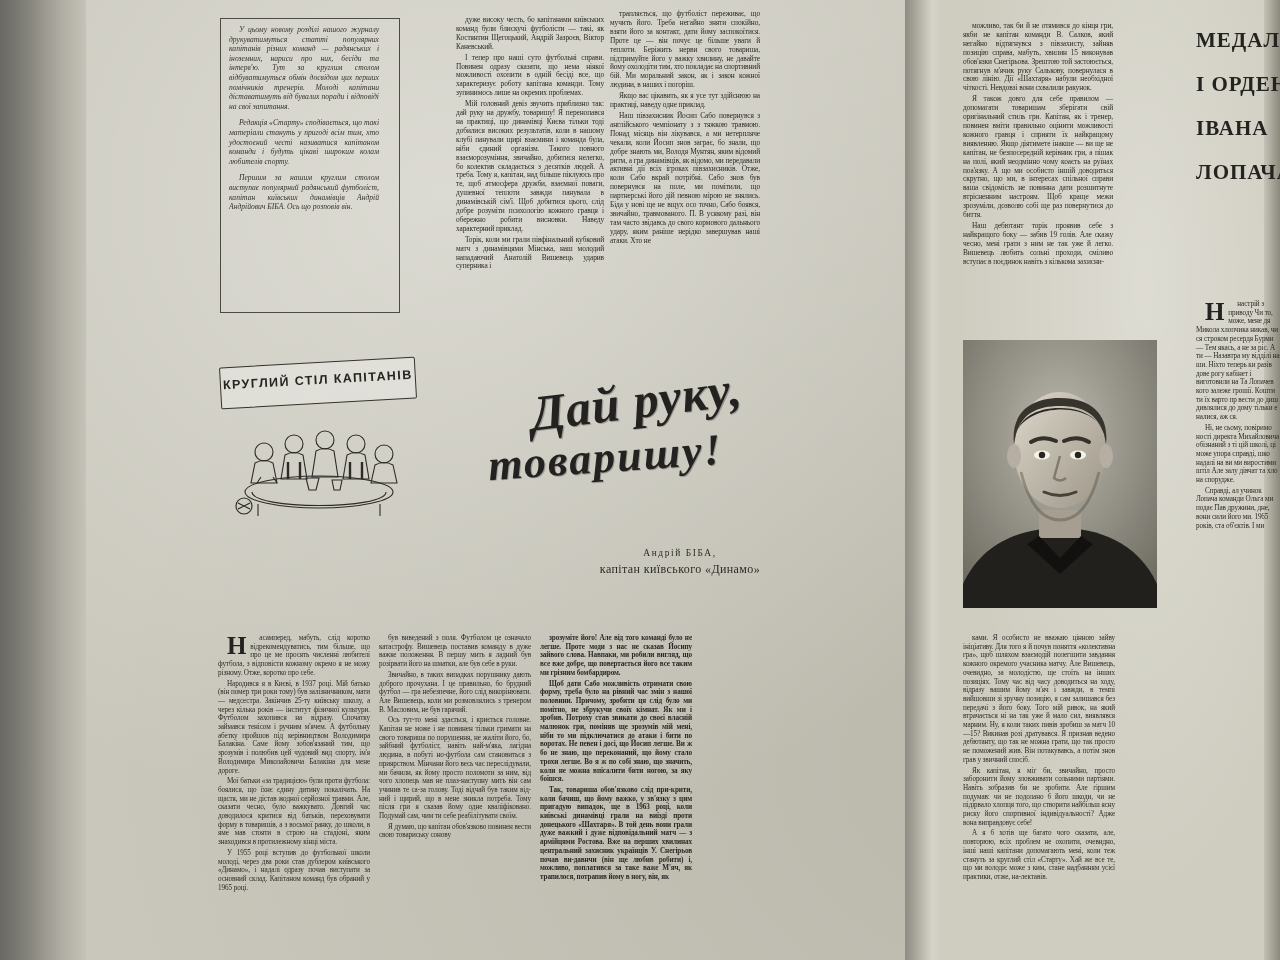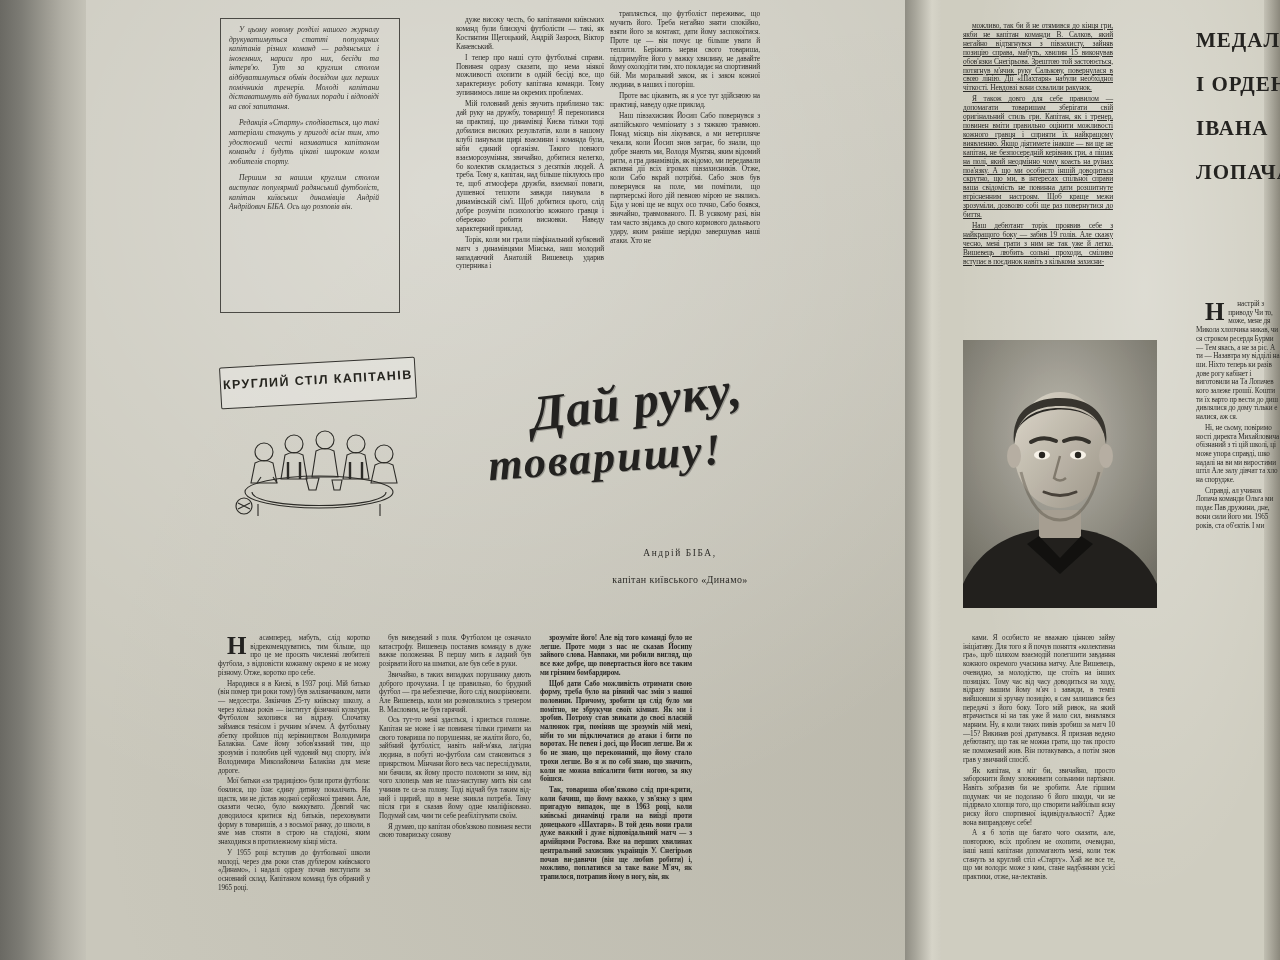--- a/index.html
+++ b/index.html
@@ -173,22 +173,22 @@
     left: 560px; top: 548px;
     width: 240px;
     text-align: center;
     font-family: "Liberation Serif", serif;
     font-size: 9.4px;
     letter-spacing: 1.6px;
     color: #2b2a27;
   }
   .byline .role {
     display: block;
-    margin-top: 16px;
-    font-size: 10px;
+    margin-top: 4px;
+    font-size: 12px;
     letter-spacing: 0.4px;
   }
 
   
   .portrait {
     position: absolute;
     left: 963px; top: 340px;
     width: 194px; height: 268px;
     background: #7c7a70;
     overflow: hidden;
@@ -242,25 +242,25 @@
 
   <div class="col tiny" style="left:456px; top:16px; width:148px; height:300px;">
     <p>дуже високу честь, бо капітанами київських команд були блискучі футболісти — такі, як Костянтин Щегоцький, Андрій Зазроєв, Віктор Каневський.</p>
     <p>І тепер про наші суто футбольні справи. Повинен одразу сказати, що нема ніякої можливості охопити в одній бесіді все, що характеризує роботу капітана команди. Тому зупинимось лише на окремих проблемах.</p>
     <p>Мій головний девіз звучить приблизно так: дай руку на дружбу, товаришу! Я перенопався на практиці, що динамівці Києва тільки тоді добилися високих результатів, коли в нашому клубі панували щирі взаємини і команда була, ніби єдиний організм. Такого повного взаєморозуміння, звичайно, добитися нелегко, бо колектив складається з десятків людей. А треба. Тому я, капітан, над більше піклуюсь про те, щоб атмосфера дружби, взаємної поваги, душевної теплоти завжди панувала в динамівській сім'ї. Щоб добитися цього, слід добре розуміти психологію кожного гравця і обережно робити висновки. Наведу характерний приклад.</p>
     <p>Торік, коли ми грали півфінальний кубковий матч з динамівцями Мінська, наш молодий нападаючий Анатолій Вишевець ударив суперника і</p>
   </div>
 
   <div class="col tiny" style="left:610px; top:10px; width:150px; height:310px;">
     <p>трапляється, що футболіст переживає, що мучить його. Треба негайно зняти спокійно, взяти його за контакт, дати йому заспокоїтися. Проте це — він почує це більше уваги й теплоти. Беріжить нерви свого товариша, підтримуйте його у важку хвилину, не давайте йому охолодіти тим, хто покладає на спортивний бій. Ми моральний закон, як і закон кожної людини, в наших і погоріш.</p>
-    <p>Проте вас цікавить, як я усе тут здійснюю на практиці, наведу одне приклад.</p>
+    <p>Якщо вас цікавить, як я усе тут здійснюю на практиці, наведу одне приклад.</p>
     <p>Наш півзахисник Йосип Сабо повернувся з англійського чемпіонату з з тяжкою травмою. Понад місяць він лікувався, а ми нетерпляче чекали, коли Йосип знов заграє, бо знали, що добре знають ми, Володя Мунтян, яким відомий ритм, а гра динамівців, як відомо, ми передавали активні дії всіх ігроках півзахисників. Отже, коли Сабо вкрай потрібні. Сабо знов був повернувся на поле, ми помітили, що партнерські його дій певною мірою не знялись. Біда у нові ще не вщух осо точно, Сабо боявся, звичайно, травмованого. П. В усякому разі, він там часто звідавсь до свого кормового дальнього удару, яким раніше нерідко завершував наші атаки. Хто не</p>
   </div>
 
-  <div class="col tiny" style="left:963px; top:22px; width:150px; height:300px;text-decoration:underline;">
+  <div class="col tiny" style="left:963px; top:22px; width:150px; height:300px;">
     <p>можливо, так би й не отямився до кінця гри, якби не капітан команди В. Салков, який негайно відтягнувся з півзахисту, зайняв позицію справа, мабуть, хвилин 15 виконував обов'язки Снегірьова. Зрештою той застоюється, потягнув м'ячик руку Салькову, повернулася в свою лінію. Дії «Шахтаря» набули необхідної чіткості. Невдовзі вони схвалили ракунок.</p>
     <p>Я також довго для себе правилом — допомагати товаришам зберігати свій оригінальний стиль гри. Капітан, як і тренер, повинен вміти правильно оцінити можливості кожного гравця і сприяти їх найкращому виявленню. Якщо діятимете інакше — ви ще не капітан, не безпосередній керівник гри, а пішак на полі, який неодмінно чому коаєть на руїнах поа'язку. А що ми особисто іншій доводиться скрутно, що ми, в інтересах спільної справи ваша свідомість не повинна дати розшитнуте втрісненним настроям. Щоб краще межи зрозуміли, дозволю собі ще раз повернутися до биття.</p>
     <p>Наш дебютант торік проявив себе з найкращого боку — забив 19 голів. Але скажу чесно, мені грати з ним не так уже й легко. Вишевець любить сольні проходи, сміливо вступає в поєдинок навіть з кількома захисни-</p>
   </div>
 
   <div class="rhead">
     <div>МЕДАЛІ</div>
     <div>І ОРДЕН</div>
     <div>ІВАНА</div>
     <div>ЛОПАЧА</div>

